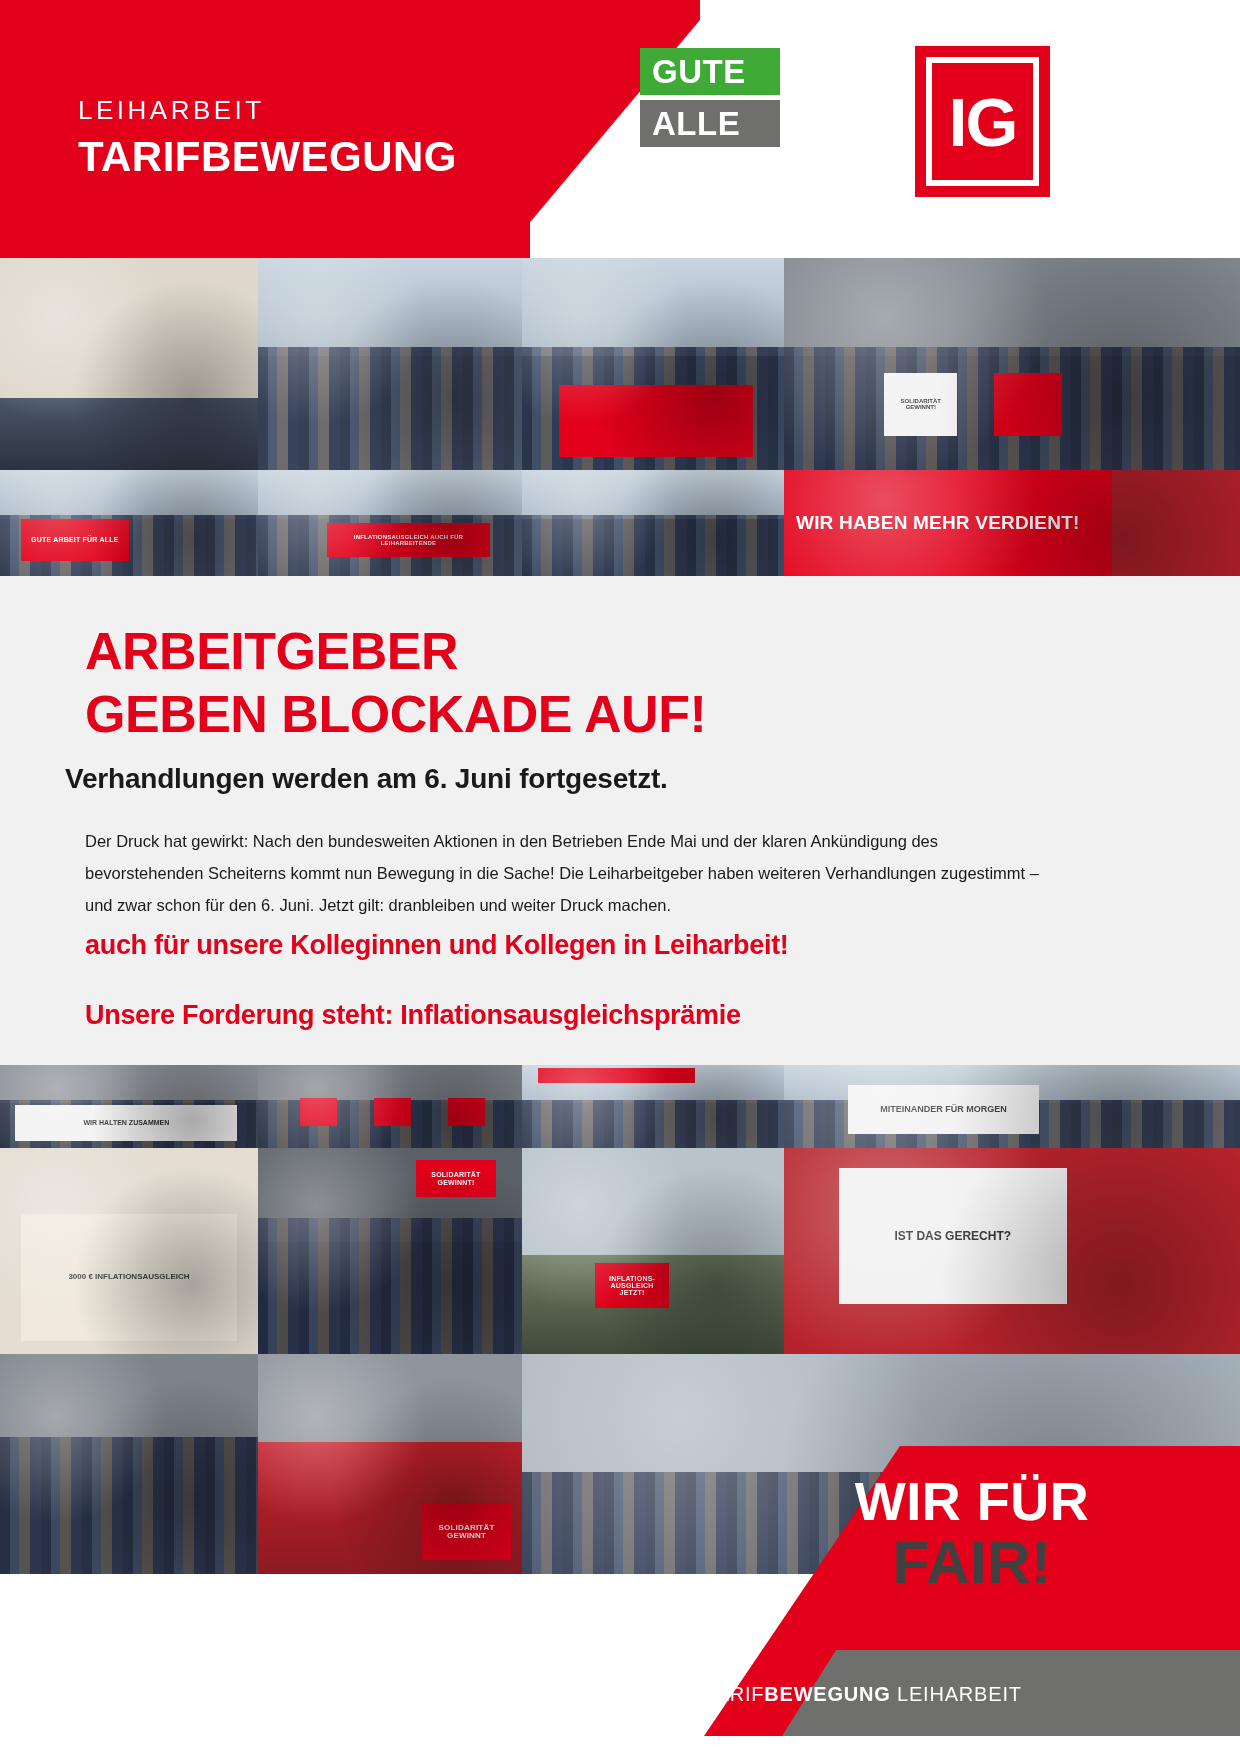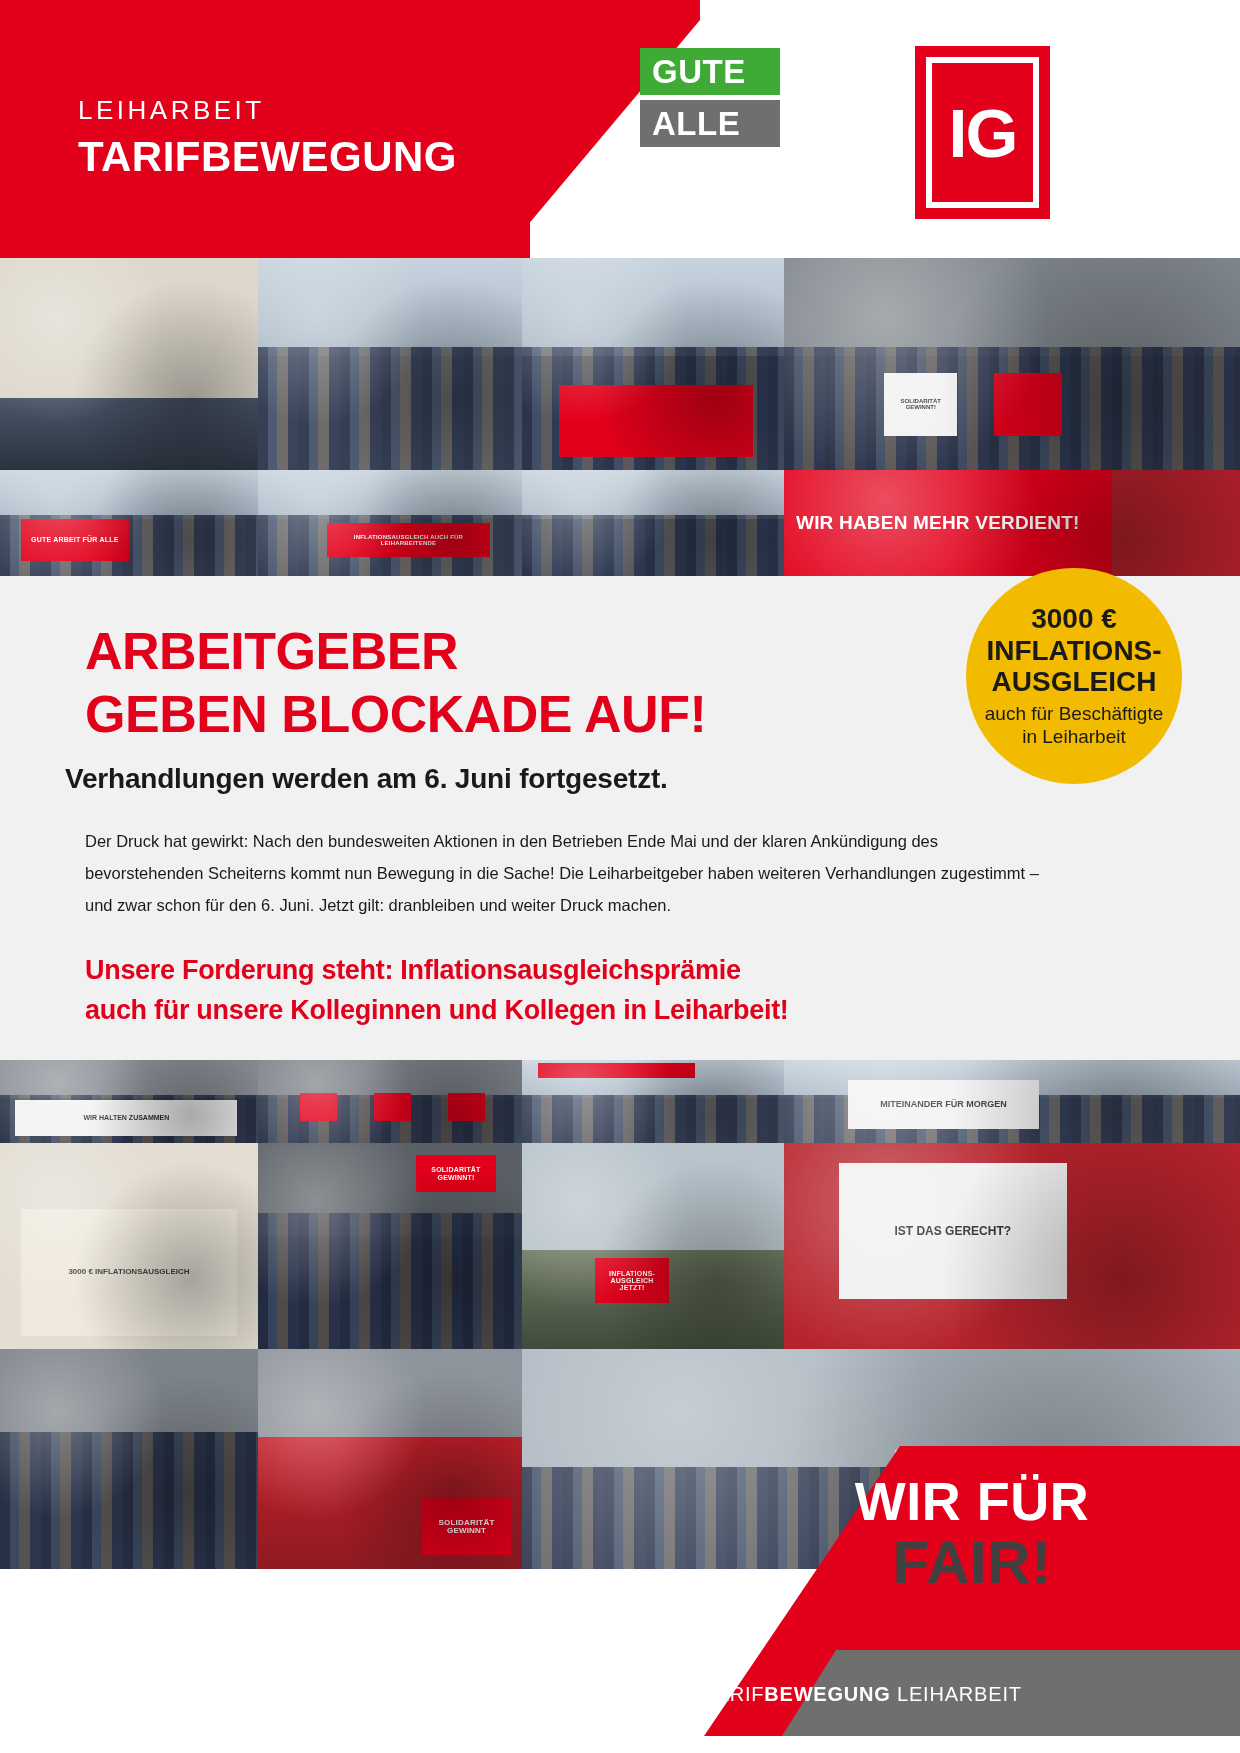--- a/index.html
+++ b/index.html
@@ -76,21 +76,21 @@
     letter-spacing: 0.5px;
     line-height: 1;
   }
   .gaf-1 { background: #3faa35; width: 140px; }
   .gaf-2 { background: #2b7fb5; width: 268px; }
   .gaf-3 { background: #6f6f6e; width: 140px; }
 
   .igm-logo {
     position: absolute;
     top: 46px; left: 915px;
-    width: 135px; height: 173px;
+    width: 135px; height: 151px;
     background: #e2001a;
     z-index: 5;
   }
   .igm-inner {
     position: absolute;
     inset: 11px;
     border: 6px solid #ffffff;
   }
   .igm-letters {
     position: absolute;
@@ -345,30 +345,23 @@
   <div class="ph t-red" style="width:456px;height:106px;">
     <div class="banner" style="left:0;top:0;width:72%;height:100%;font-size:19px;justify-content:flex-start;padding-left:12px;text-align:left;">WIR HABEN MEHR VERDIENT!</div>
   </div>
 </div>
 
 <div class="mid">
   <div class="headline">ARBEITGEBER</div>
   <div class="headline">GEBEN BLOCKADE AUF!</div>
   <div class="subhead">Verhandlungen werden am 6. Juni fortgesetzt.</div>
   <div class="bodytext">Der Druck hat gewirkt: Nach den bundesweiten Aktionen in den Betrieben Ende Mai und der klaren Ankündigung des bevorstehenden Scheiterns kommt nun Bewegung in die Sache! Die Leiharbeitgeber haben weiteren Verhandlungen zugestimmt – und zwar schon für den 6. Juni. Jetzt gilt: dranbleiben und weiter Druck machen.</div>
+  <div class="demand" style="margin-top:0;">auch für unsere Kolleginnen und Kollegen in Leiharbeit!</div>
   <div class="demand">Unsere Forderung steht: Inflationsausgleichsprämie</div>
-  <div class="demand" style="margin-top:0;">auch für unsere Kolleginnen und Kollegen in Leiharbeit!</div>
-
-  <div class="badge">
-    <div class="b1">3000 €</div>
-    <div class="b1">INFLATIONS-</div>
-    <div class="b1">AUSGLEICH</div>
-    <div class="b2">auch für Beschäftigte</div>
-    <div class="b2" style="margin-top:0;">in Leiharbeit</div>
-  </div>
+
 </div>
 
 <div class="strip">
   <div class="ph t-indoor" style="width:258px;height:83px;">
     <div class="sky" style="background:#8b9097;"></div>
       <div class="crowd"></div>
     <div class="whitecard" style="left:6%;bottom:8%;width:86%;height:44%;font-size:7px;padding:1px;">WIR HALTEN ZUSAMMEN</div>
   </div>
   <div class="ph t-indoor" style="width:264px;height:83px;">
     <div class="sky" style="background:#7b8087;"></div>

